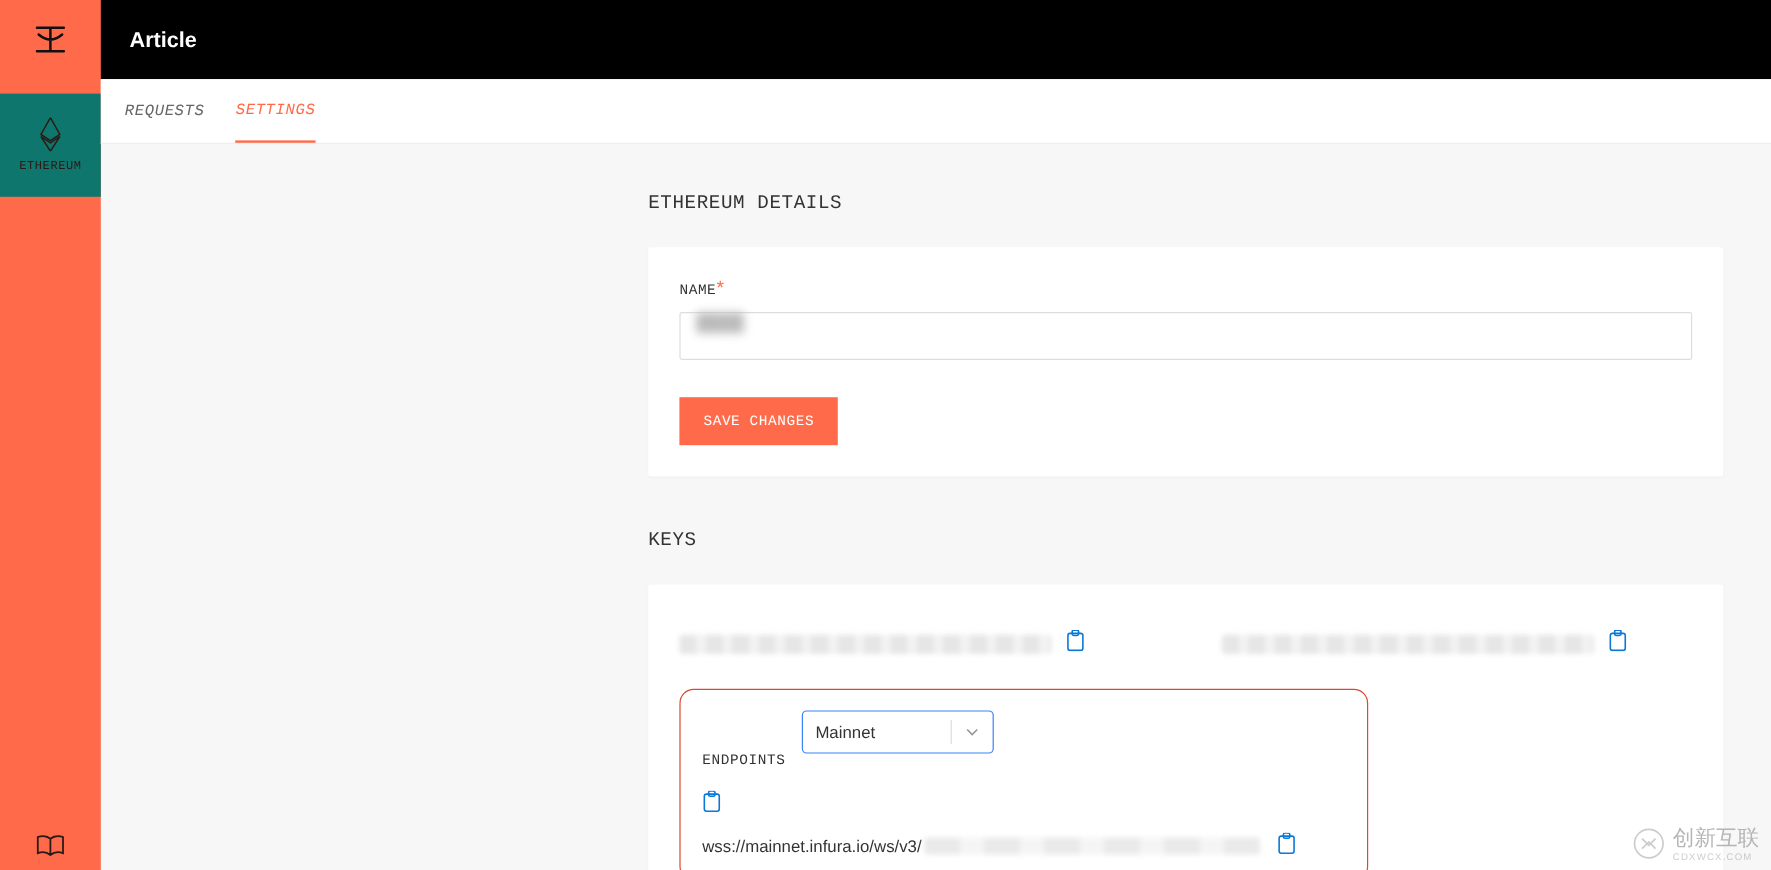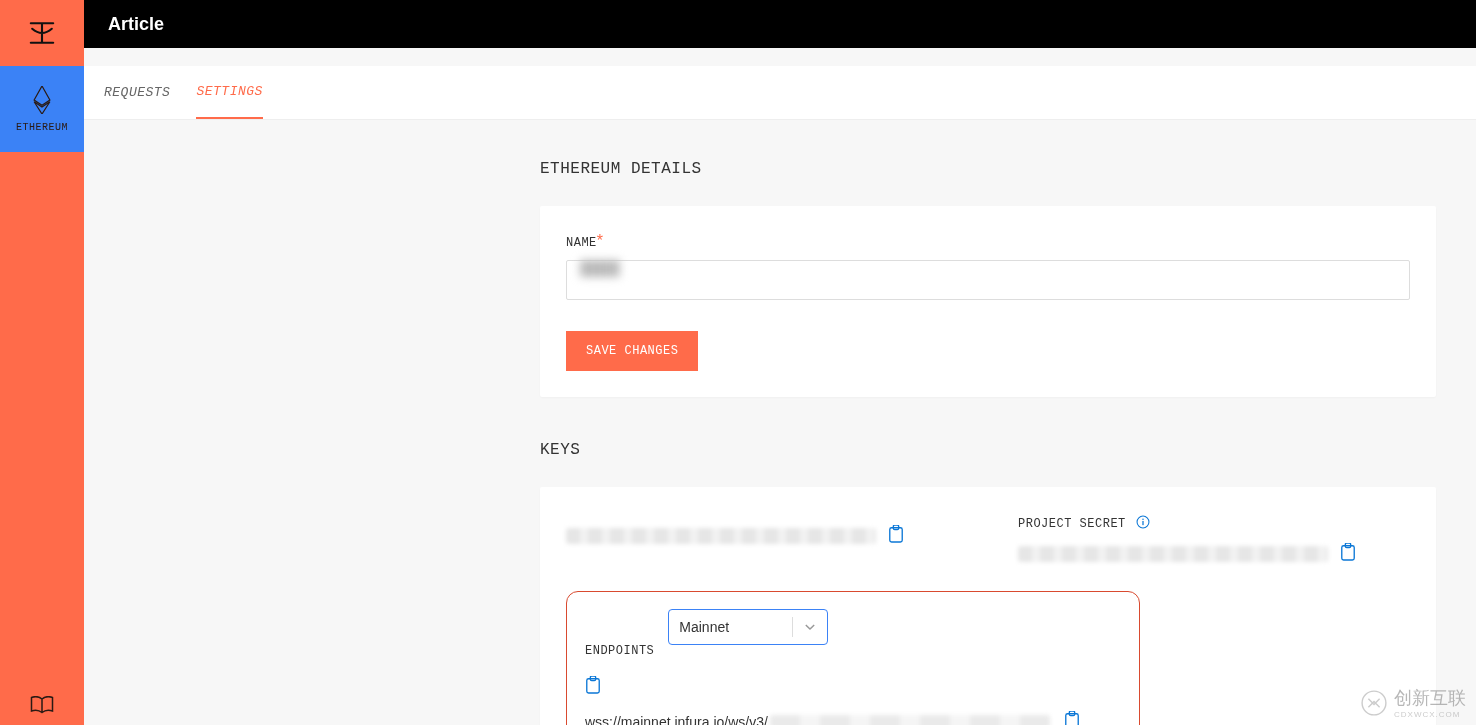--- a/index.html
+++ b/index.html
@@ -34,21 +34,22 @@
       width: 84px;
       height: 86px;
       display: flex;
       flex-direction: column;
       align-items: center;
       justify-content: center;
       gap: 8px;
       cursor: pointer;
     }
     .nav-item.active {
-      background: #3b82f6;
+      background: #0f766e;
+      margin-top: 12px;
     }
     .nav-label {
       font-size: 10px;
       letter-spacing: 0.5px;
       color: #2a1a14;
       font-family: "Courier New", monospace;
     }
     .bottom-icon {
       position: absolute;
       bottom: 0;
@@ -57,21 +58,21 @@
       display: flex;
       align-items: center;
       justify-content: center;
     }
 
     
     .top-bar {
       position: absolute;
       left: 84px; top: 0;
       right: 0;
-      height: 48px;
+      height: 66px;
       background: #000;
       color: #fff;
       display: flex;
       align-items: center;
       padding-left: 24px;
       font-size: 18px;
       font-weight: 600;
     }
 
     
@@ -322,30 +323,20 @@
           <span class="copy-icon">
             <svg width="16" height="18" viewBox="0 0 18 20">
               <rect x="2" y="3" width="14" height="16" rx="2" fill="none" stroke="#0b77d6" stroke-width="1.5"></rect>
               <rect x="6" y="0" width="6" height="5" rx="1.5" fill="none" stroke="#0b77d6" stroke-width="1.5"></rect>
             </svg>
           </span>
         </div>
       </div>
 
       <div class="key-col">
-        <div>
-          <span class="field-label">PROJECT SECRET</span>
-          <span class="info-icon">
-            <svg width="14" height="14" viewBox="0 0 20 20">
-              <circle cx="10" cy="10" r="8.5" fill="none" stroke="#0b77d6" stroke-width="1.5"></circle>
-              <circle cx="10" cy="6" r="1.1" fill="#0b77d6"></circle>
-              <rect x="9.1" y="8.5" width="1.8" height="6" fill="#0b77d6"></rect>
-            </svg>
-          </span>
-        </div>
         <div class="key-value-row">
           <div class="key-blur"></div>
           <span class="copy-icon">
             <svg width="16" height="18" viewBox="0 0 18 20">
               <rect x="2" y="3" width="14" height="16" rx="2" fill="none" stroke="#0b77d6" stroke-width="1.5"></rect>
               <rect x="6" y="0" width="6" height="5" rx="1.5" fill="none" stroke="#0b77d6" stroke-width="1.5"></rect>
             </svg>
           </span>
         </div>
       </div>

